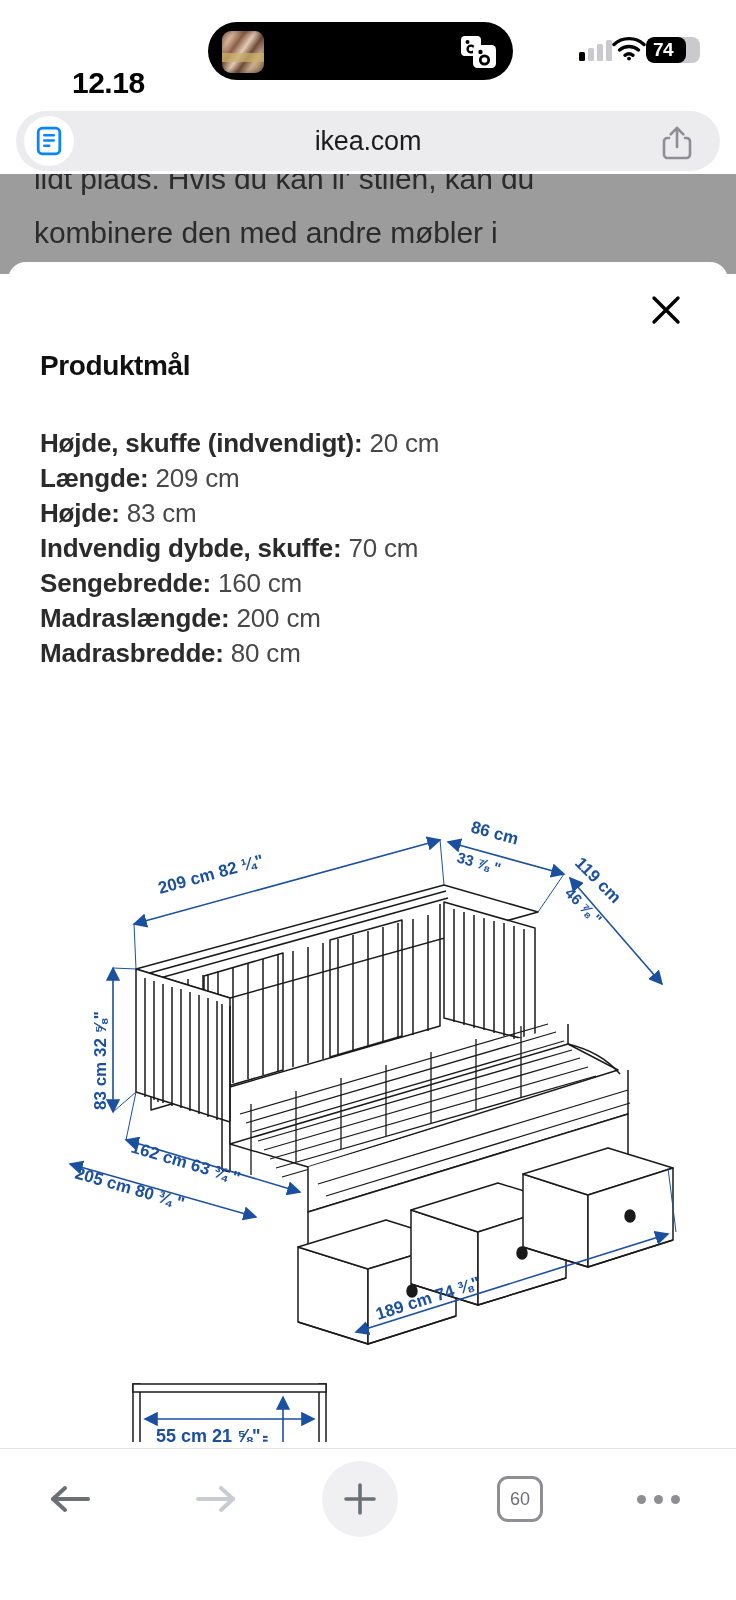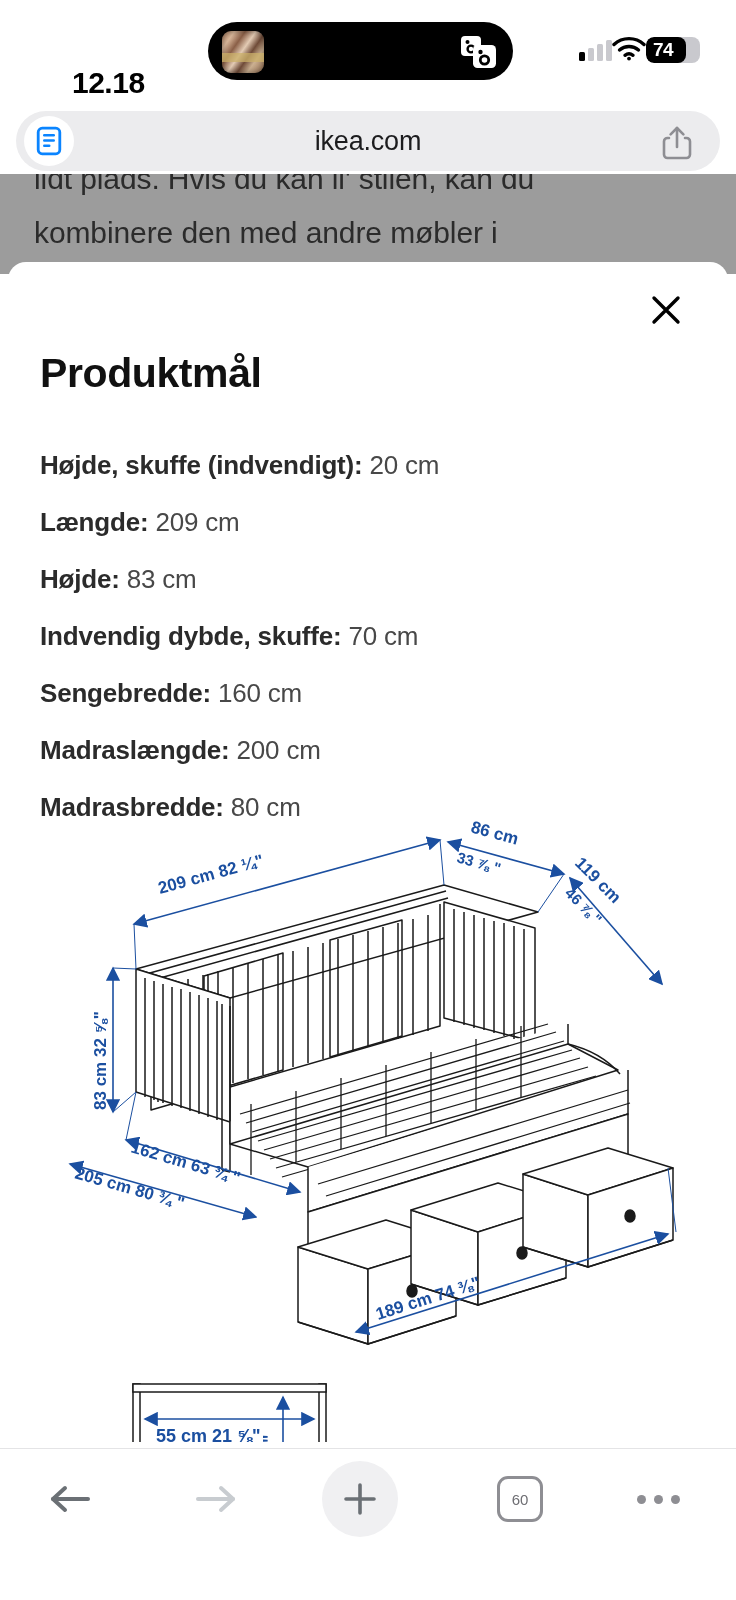--- a/index.html
+++ b/index.html
@@ -100,29 +100,28 @@
     position: absolute; top: 262px; left: 8px; width: 720px; height: 1186px;
     background: #fff; border-radius: 18px 18px 0 0;
     overflow: hidden;
   }
   .close-btn {
     position: absolute; right: 42px; top: 28px; width: 40px; height: 40px;
     display: flex; align-items: center; justify-content: center; cursor: pointer;
   }
   .sheet-title {
     position: absolute; left: 32px; top: 88px;
-    font-size: 41px; font-weight: 700; color: #111; letter-spacing: -0.4px;
+    font-size: 28px; font-weight: 700; color: #111; letter-spacing: -0.4px;
   }
   .spec-list {
     position: absolute; left: 32px; top: 164px; width: 640px;
   }
   .spec-row {
     font-size: 26px; line-height: 35px; color: #484848; letter-spacing: -0.2px;
     white-space: nowrap;
-    margin-top: 22px;
   }
   .spec-row b { color: #2b2b2b; font-weight: 700; }
 
   
   .drawing { position: absolute; left: 0; top: 530px; width: 720px; height: 650px; }
   .drawing svg { display: block; }
 
   
   .toolbar {
     position: absolute; left: 0; top: 1448px; width: 736px; height: 152px;
@@ -133,21 +132,21 @@
     display: flex; align-items: center; justify-content: center;
   }
   .tb-back    { left: 22px;  width: 96px; }
   .tb-fwd     { left: 168px; width: 96px; }
   .tb-plus    { left: 322px; width: 76px; height: 76px; border-radius: 38px; background: #f0f0f2; }
   .tb-tabs    { left: 472px; width: 96px; }
   .tb-more    { left: 610px; width: 96px; }
   .tabcount {
     width: 46px; height: 46px; border: 3px solid #8e8e93; border-radius: 11px;
     display: flex; align-items: center; justify-content: center;
-    font-size: 15px; font-weight: 500; color: #6e6e73;
+    font-size: 18px; font-weight: 500; color: #6e6e73;
   }
   .dots { display: flex; gap: 8px; }
   .dots i { width: 9px; height: 9px; border-radius: 50%; background: #8e8e93; display: block; }
 </style>
 </head>
 <body>
 
 <div id="app">
 
   <div class="statusbar">

